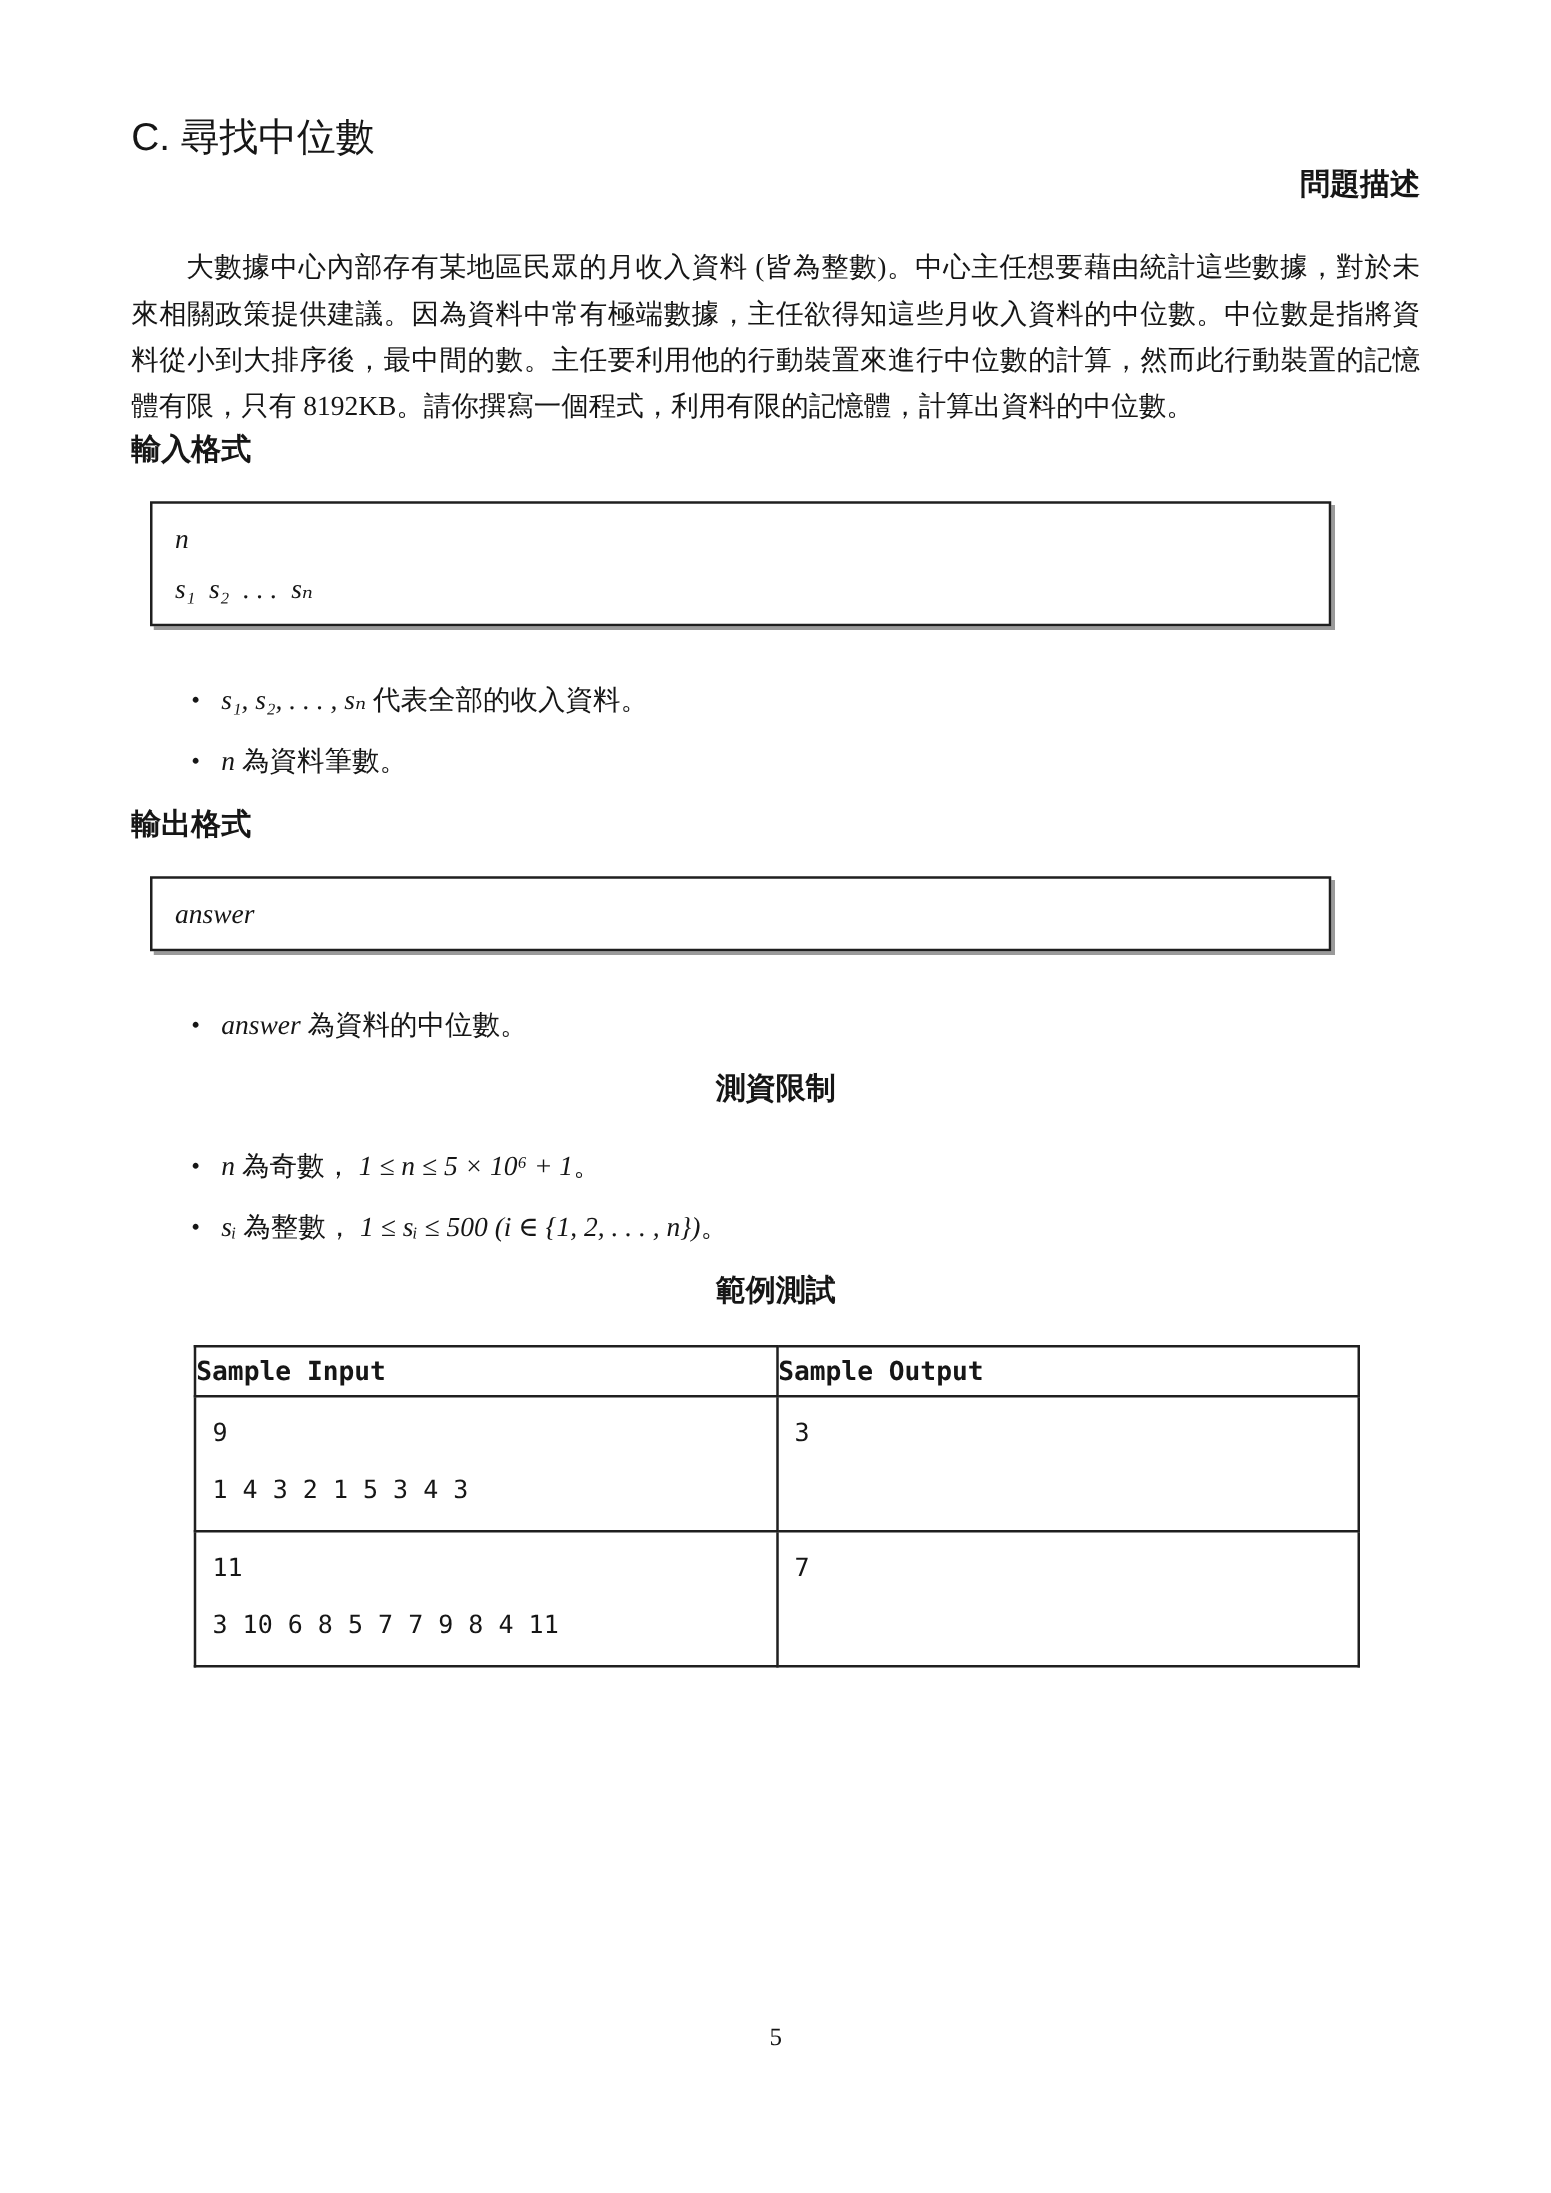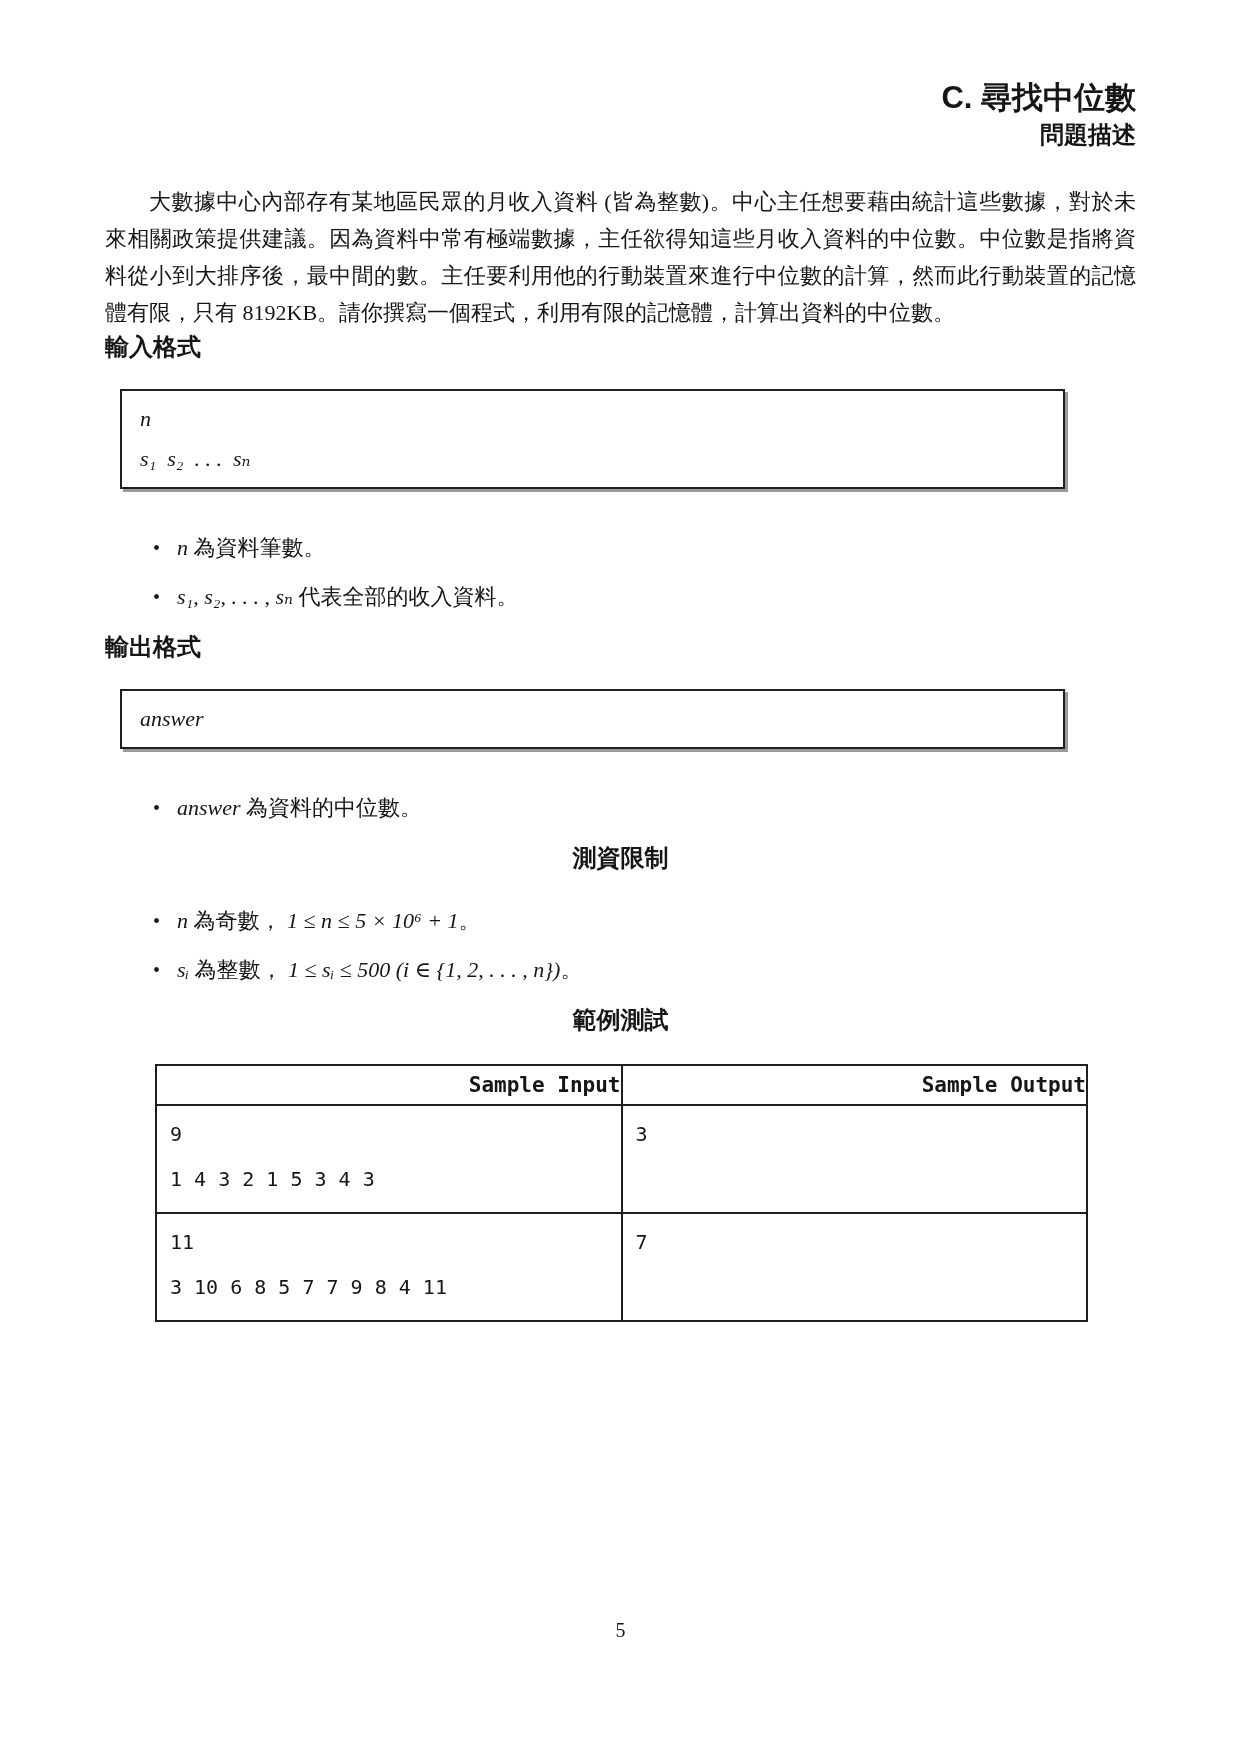--- a/index.html
+++ b/index.html
@@ -11,25 +11,25 @@
     position: relative;
     overflow: hidden;
   }
   .page { padding: 55px 105px 0 105px; }
 
   .doc-header {
     font-size: 21px;
     letter-spacing: 0.5px;
   }
   .doc-title {
-    text-align: right;
+    text-align: left;
     font-family: "Liberation Sans", "DejaVu Sans", sans-serif;
-    font-weight: 700;
+    font-weight: 400;
     font-size: 31px;
-    margin-top: 22px;
+    margin-top: 34px;
   }
   h2.sec {
     font-family: "Liberation Sans", "DejaVu Sans", sans-serif;
     font-weight: 700;
     font-size: 24px;
     margin: 0;
   }
   .sec-problem   { margin-top: 60px; text-align: right; }
   .sec-input     { margin-top: 46px; }
   .sec-output    { margin-top: 52px; }
@@ -87,21 +87,21 @@
     width: 933px;
     table-layout: fixed;
   }
   table.samples th, table.samples td {
     border: 2px solid #1f1f1f;
     font-family: "DejaVu Sans Mono", "Liberation Mono", monospace;
   }
   table.samples th {
     font-weight: 700;
     font-size: 21px;
-    text-align: right;
+    text-align: left;
     padding: 7px 0;
     border-radius: 20px;
   }
   table.samples td {
     vertical-align: top;
     font-size: 20px;
     padding: 6px 0 10px 13px;
   }
   .cell-line { line-height: 45px; white-space: pre; }
 
@@ -123,22 +123,22 @@
 
   <h2 class="sec sec-problem">問題描述</h2>
   <div class="para">大數據中心內部存有某地區民眾的月收入資料 (皆為整數)。中心主任想要藉由統計這些數據，對於未來相關政策提供建議。因為資料中常有極端數據，主任欲得知這些月收入資料的中位數。中位數是指將資料從小到大排序後，最中間的數。主任要利用他的行動裝置來進行中位數的計算，然而此行動裝置的記憶體有限，只有 8192KB。請你撰寫一個程式，利用有限的記憶體，計算出資料的中位數。</div>
 
   <h2 class="sec sec-input">輸入格式</h2>
   <div class="fmt-box">
     <div class="box-line">n</div>
     <div class="box-line">s₁  s₂  . . .  sₙ</div>
   </div>
   <ul class="bullets">
+    <li><span class="mathv">s₁, s₂, . . . , sₙ</span><span> 代表全部的收入資料。</span><span class="mathv"></span><span></span></li>
     <li><span class="mathv">n</span><span> 為資料筆數。</span><span class="mathv"></span><span></span></li>
-    <li><span class="mathv">s₁, s₂, . . . , sₙ</span><span> 代表全部的收入資料。</span><span class="mathv"></span><span></span></li>
   </ul>
 
   <h2 class="sec sec-output">輸出格式</h2>
   <div class="fmt-box">
     <div class="box-line">answer</div>
   </div>
   <ul class="bullets">
     <li><span class="mathv">answer</span><span> 為資料的中位數。</span><span class="mathv"></span><span></span></li>
   </ul>
 

